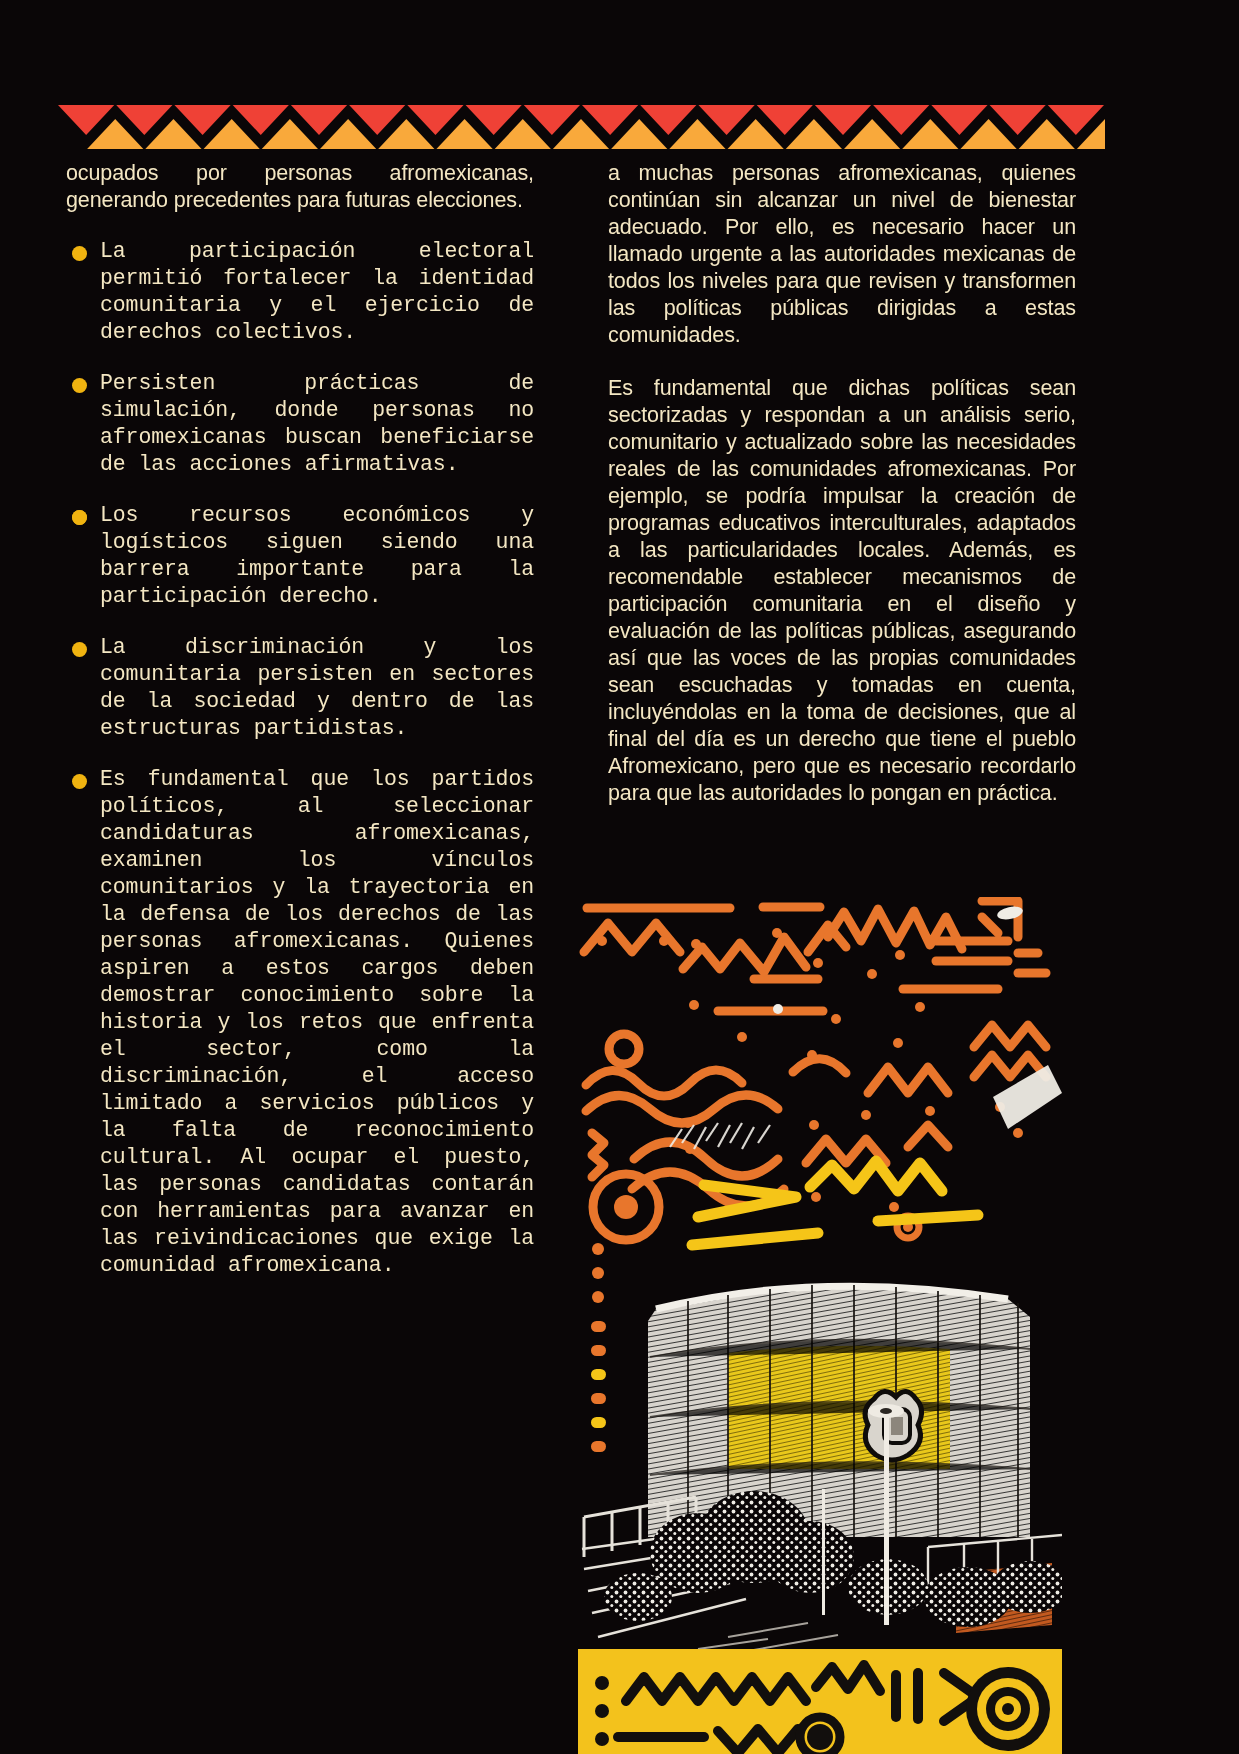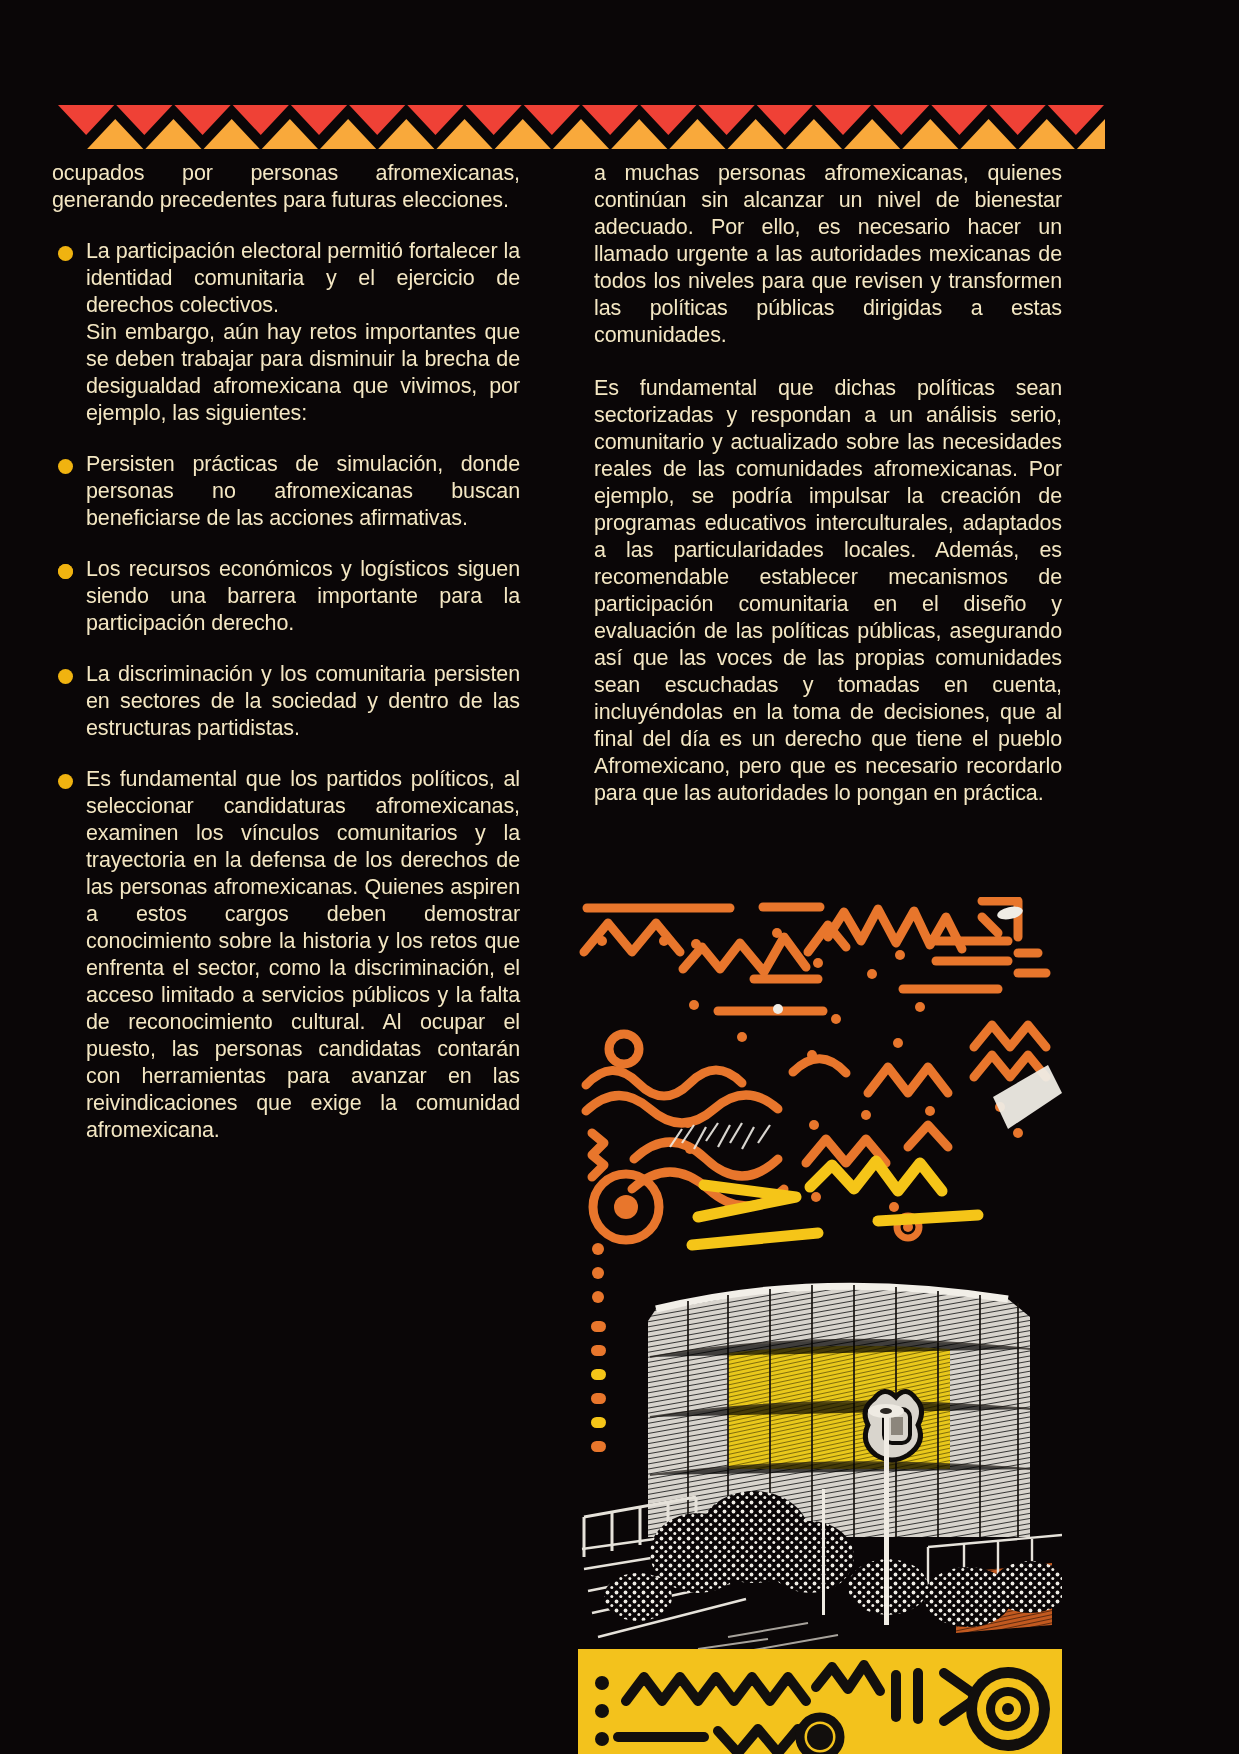--- a/index.html
+++ b/index.html
@@ -18,41 +18,42 @@
   
   .zigzag {
     position:absolute;
     left:57px; top:105px;
     width:1048px; height:44px;
   }
 
   
   .cols {
     position:absolute;
-    left:52px; top:160px;
+    left:66px; top:160px;
     width:1010px;
     display:flex;
     gap:26px;
   }
   .col-left  { width:492px; }
   .col-right { width:492px;margin-left:48px; }
 
   .para {
     color:#f4e7c3;
     font-size:21.5px;
     line-height:27px;
     text-align:justify;
     text-justify:inter-word;
     letter-spacing:-0.1px;
   }
   .para + .para { margin-top:24px; }
 
   .bullet-item {
     position:relative;
     padding-left:34px;
+    font-family:Liberation Mono, monospace;
   }
   .bullet-item .dot {
     position:absolute;
     left:6px; top:8px;
     width:15px; height:15px;
     border-radius:50%;
     background:#f0b310;
   }
   .tight { margin-top:0 !important; }
 
@@ -123,23 +124,20 @@
 
     <div class="col-left">
 
       <div class="para">ocupados por personas afromexicanas, generando precedentes para futuras elecciones.</div>
 
       <div class="para bullet-item">
         <span class="dot"></span>
         <span>La participación electoral permitió fortalecer la identidad comunitaria y el ejercicio de derechos colectivos.</span>
       </div>
 
-      <div class="para bullet-item tight">
-        <span>Sin embargo, aún hay retos importantes que se deben trabajar para disminuir la brecha de desigualdad afromexicana que vivimos, por ejemplo, las siguientes:</span>
-      </div>
 
       <div class="para bullet-item">
         <span class="dot"></span>
         <span>Persisten prácticas de simulación, donde personas no afromexicanas buscan beneficiarse de las acciones afirmativas.</span>
       </div>
 
       <div class="para bullet-item">
         <span class="dot"></span>
       </div>
 

